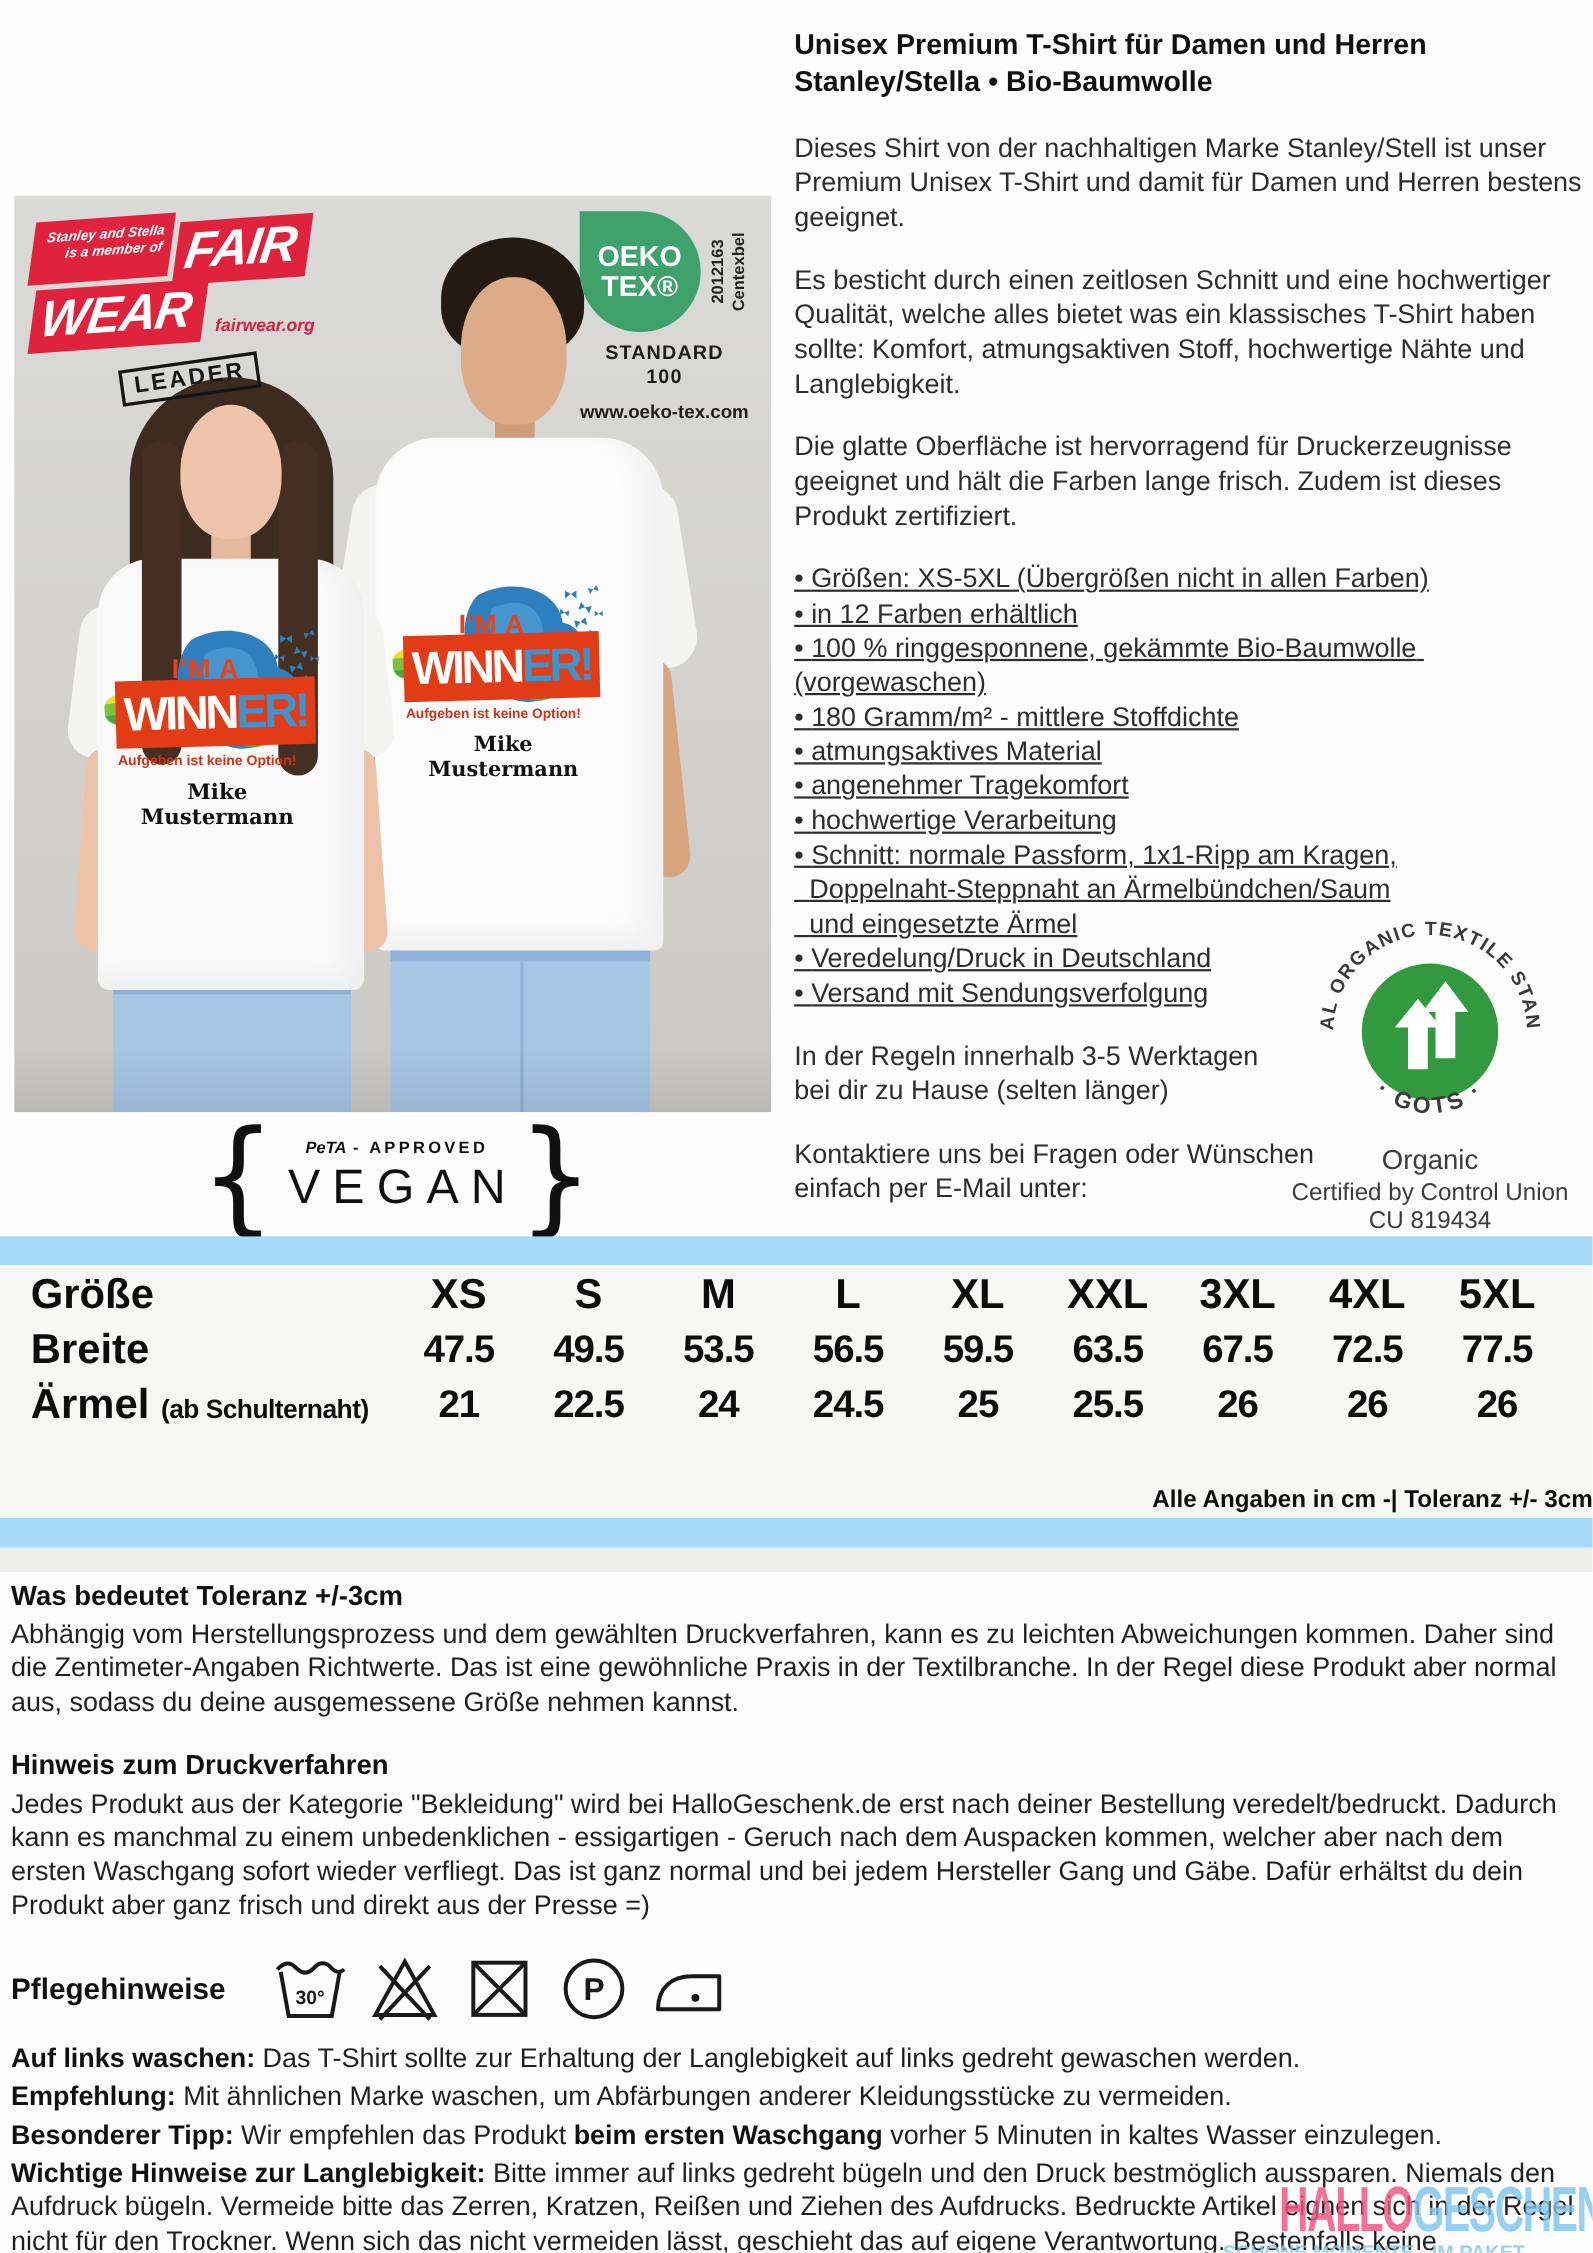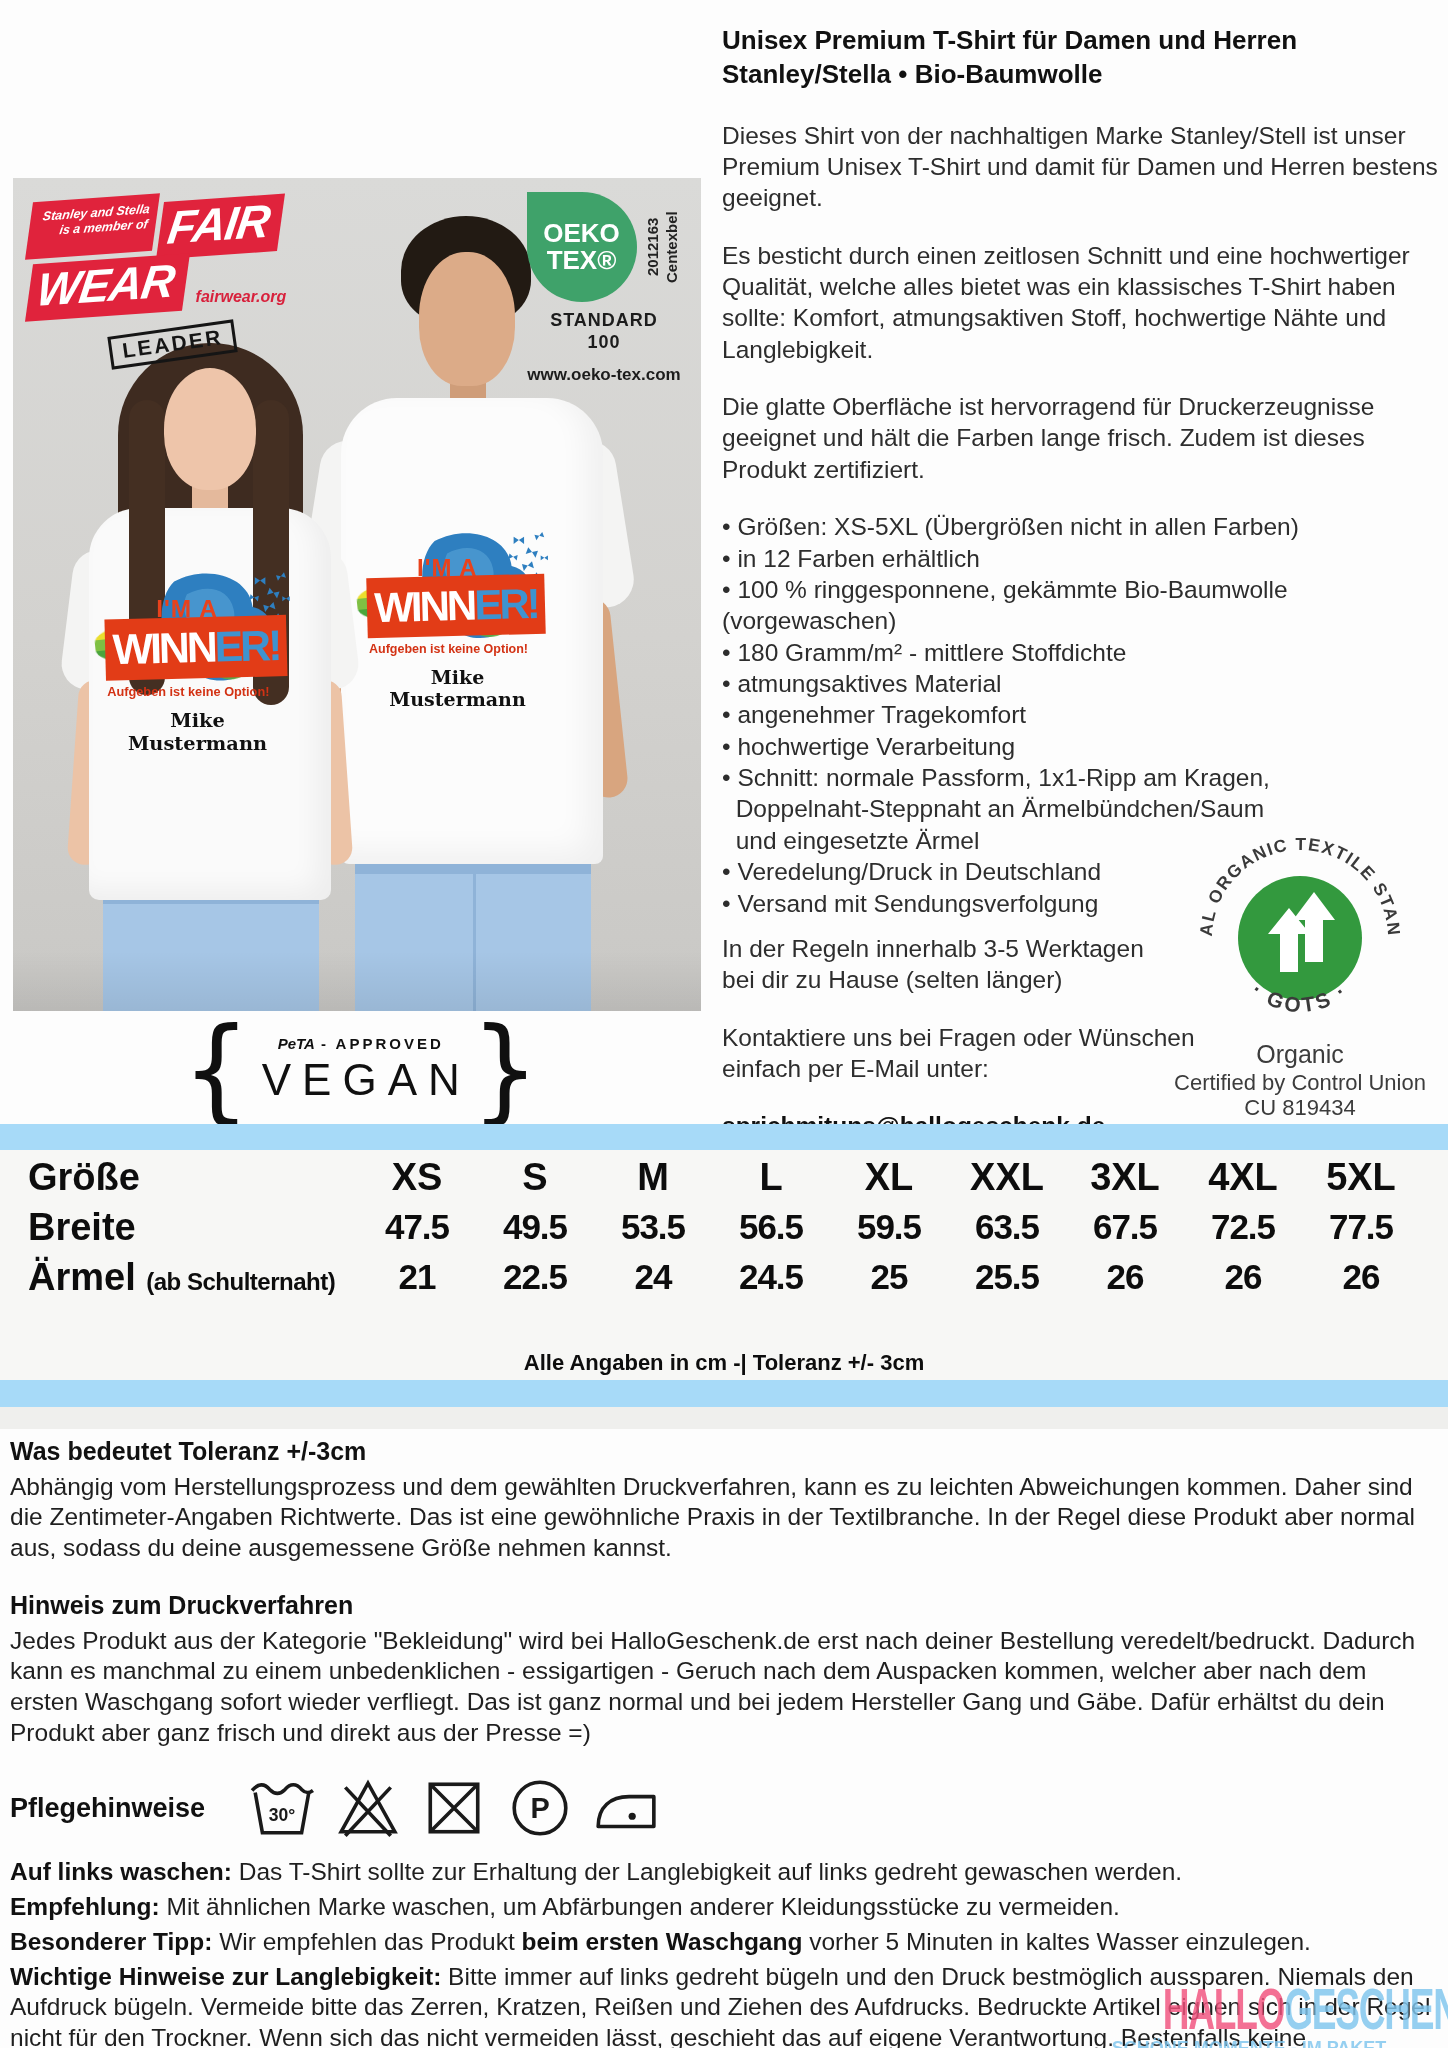--- a/index.html
+++ b/index.html
@@ -10,21 +10,21 @@
   .brand { position:absolute; left:18px; top:8px; width:694px; text-align:center; }
   .brand-word { display:inline-block; font-size:96px; font-weight:800; letter-spacing:-3px; line-height:1.05; transform:scaleX(0.62); transform-origin:center; white-space:nowrap; }
   .b-blue { color:#8ccbf0; }
   .b-pink { color:#f56ea5; }
   .brand-tag { margin-top:2px; font-size:28px; font-weight:800; color:#8ccbf0; letter-spacing:.5px; }
 
   
   .desc { position:absolute; left:722px; top:24px; width:726px; color:#2d2d2d; font-size:24.5px; line-height:1.28; }
   .desc h1 { font-size:26px; line-height:1.3; color:#111; font-weight:800; margin-bottom:28px; }
   .desc p { margin-bottom:26px; }
-  .desc ul { list-style:none; margin-bottom:14px; }
+  .desc ul { list-style:none; margin-bottom:26px;text-decoration:underline; }
   .desc li { white-space:pre-wrap; }
   .desc li::before { content:"• "; }
   .prewrap { white-space:pre-line; }
   .email { font-weight:800; color:#111; }
 
   
   .photo { position:absolute; left:13px; top:178px; width:688px; height:833px; overflow:hidden;
            background:linear-gradient(180deg,#dadad8 0%,#d3d2cf 55%,#c9c8c5 100%); }
   .floor-shadow { position:absolute; left:0; bottom:0; width:100%; height:60px;
            background:linear-gradient(180deg,rgba(0,0,0,0) 0%,rgba(0,0,0,.08) 100%); }
@@ -111,21 +111,21 @@
   .bar-top { top:1124px; height:26px; }
   .bar-bottom { top:1380px; height:27px; }
   .size-bg { position:absolute; left:0; top:1150px; width:1448px; height:230px; background:#f7f7f5; }
   .strip { position:absolute; left:0; top:1407px; width:1448px; height:22px; background:#efefed; }
   .size-table { position:absolute; left:28px; top:1152px; width:1392px; color:#0d0d0d; }
   .st-row { display:grid; grid-template-columns:330px repeat(9,1fr); align-items:center; height:50px; }
   .st-label { font-size:38px; font-weight:800; text-align:left; white-space:nowrap; }
   .st-suffix { font-size:24px; font-weight:600; letter-spacing:-.5px; }
   .st-size { font-size:38px; font-weight:800; text-align:center; }
   .st-val { font-size:35px; font-weight:700; text-align:center; letter-spacing:-1px; }
-  .size-footnote { position:absolute; left:0; top:1350px; width:1448px; text-align:center; font-size:22px; font-weight:700; color:#0d0d0d; }
+  .size-footnote { position:absolute; left:0; top:1350px; width:1448px; text-align:right; font-size:22px; font-weight:700; color:#0d0d0d; }
 
   
   .bottom { position:absolute; left:10px; top:1436px; width:1430px; font-size:24.5px; line-height:1.26; color:#1f1f1f; }
   .bottom h3 { font-size:25px; font-weight:800; color:#111; margin-bottom:4px; }
   .bottom .sec { margin-bottom:26px; }
   .care-row { display:flex; align-items:center; gap:20px; margin:4px 0 16px; }
   .care-head { font-size:27px; font-weight:800; color:#111; margin-right:24px; }
   .care-icon { width:66px; height:66px; }
   .care-line { margin-bottom:4px; }
   .lead { font-weight:800; color:#111; }

